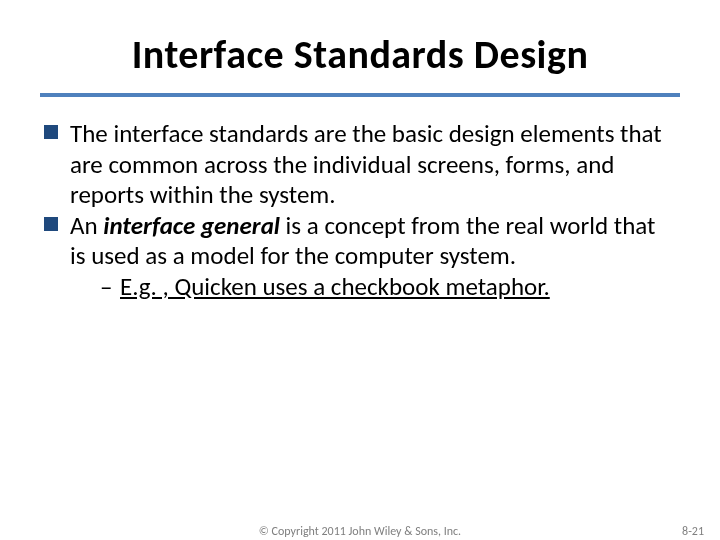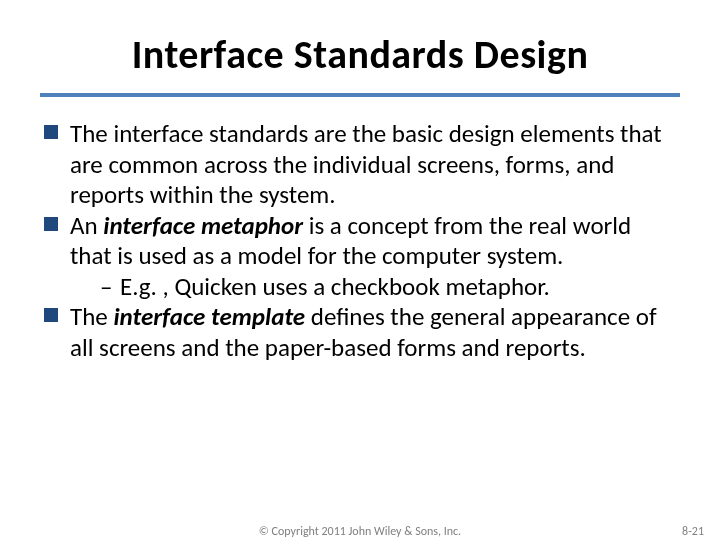--- a/index.html
+++ b/index.html
@@ -49,20 +49,21 @@
     left: 0;
     top: 6px;
     width: 14px;
     height: 14px;
     background: #1F497D;
   }
   .em { font-style: italic; font-weight: 700; }
   ul.sub {
     list-style: none;
     padding-left: 30px;
+    text-decoration: underline;
   }
   ul.sub > li {
     position: relative;
     padding-left: 20px;
     font-size: 25px;
     line-height: 1.22;
   }
   ul.sub > li::before {
     content: "–";
     position: absolute;
@@ -96,31 +97,28 @@
   <div class="rule"></div>
 
   <div class="content">
     <ul class="bullets">
 
       <li>
         <span>The interface standards are the basic design elements that are common across the individual screens, forms, and reports within the system.</span>
       </li>
 
       <li>
-        <span>An </span><span class="em">interface metaphor</span><span> is a concept from the real world that is used as a model for the computer system.</span>
+        <span>An </span><span class="em">interface general</span><span> is a concept from the real world that is used as a model for the computer system.</span>
         <ul class="sub">
           <li>
             <span>E.g. , Quicken uses a checkbook metaphor.</span>
           </li>
         </ul>
       </li>
 
-      <li>
-        <span>The </span><span class="em">interface template</span><span> defines the general appearance of all screens and the paper-based forms and reports.</span>
-      </li>
 
     </ul>
   </div>
 
   <div class="footer">
     <span class="copyright">© Copyright 2011 John Wiley &amp; Sons, Inc.</span>
     <span class="pagenum">8-21</span>
   </div>
 </div>
 

